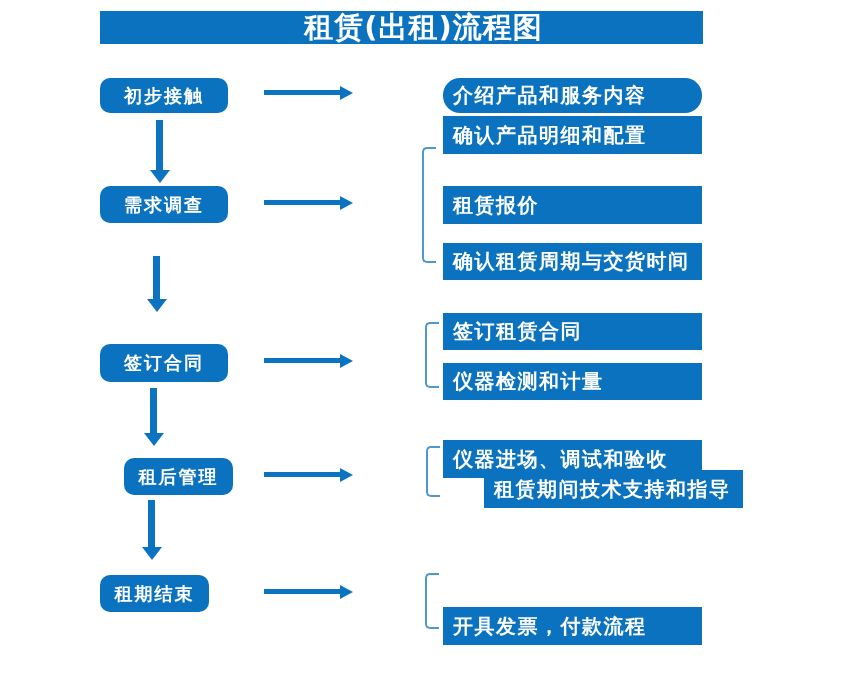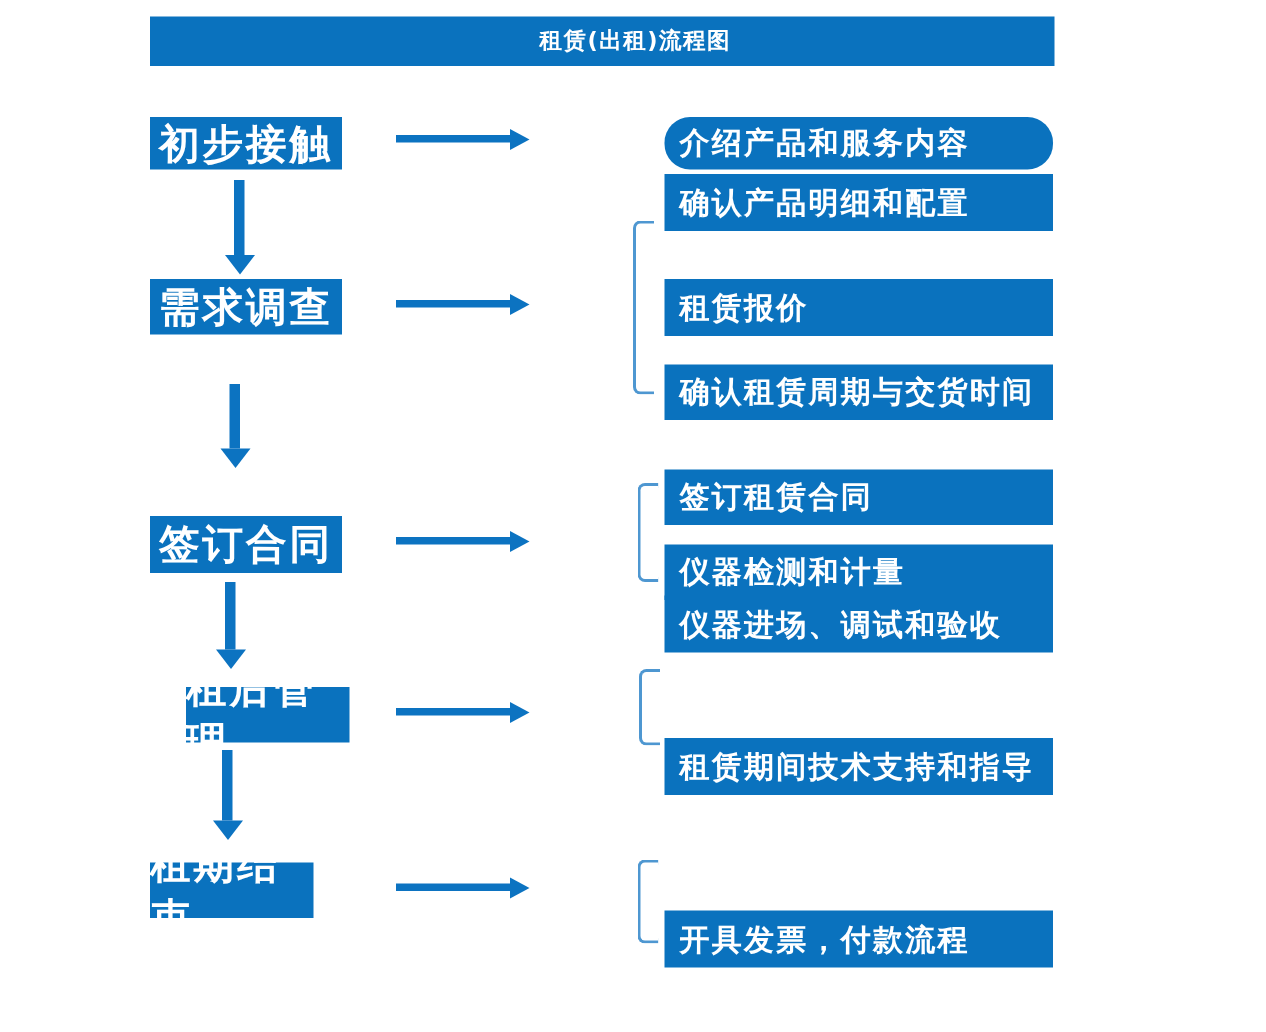--- a/index.html
+++ b/index.html
@@ -16,48 +16,49 @@
     background: #0a72be;
     color: #ffffff;
     font-weight: bold;
     display: flex;
     align-items: center;
     box-sizing: border-box;
   }
   .titlebar {
     left: 100px; top: 11px; width: 603px; height: 33px;
     justify-content: center;
-    font-size: 15px;
+    font-size: 29px;
     letter-spacing: 1px;
     padding-left: 44px;
   }
   .step {
     justify-content: center;
-    font-size: 27px;
+    font-size: 18px;
     letter-spacing: 2px;
+    border-radius: 10px;
   }
   #s1 { left: 100px; top: 78px;  width: 128px; height: 35px; }
   #s2 { left: 100px; top: 186px; width: 128px; height: 37px; }
   #s3 { left: 100px; top: 344px; width: 128px; height: 38px; }
   #s4 { left: 100px; top: 458px; width: 109px; height: 37px; margin-left: 24px; }
   #s5 { left: 100px; top: 575px; width: 109px; height: 37px; }
   .detail {
     left: 443px; width: 259px;
     padding-left: 10px;
     font-size: 20px;
     letter-spacing: 1.5px;
   }
   #r1  { top: 78px;  height: 35px; border-radius: 17px; }
   #r2a { top: 116px; height: 38px; }
   #r2b { top: 186px; height: 38px; }
   #r2c { top: 243px; height: 37px; }
   #r3a { top: 313px; height: 37px; }
   #r3b { top: 363px; height: 37px; }
-  #r4a { top: 397px; height: 38px; }
-  #r4b { top: 492px; height: 38px; }
+  #r4a { top: 440px; height: 38px; }
+  #r4b { top: 470px; height: 38px; margin-left: 41px; }
   #r5a { top: 558px; height: 37px; }
   #r5b { top: 607px; height: 38px; }
 
   
   .h-shaft { position: absolute; left: 264px; width: 76px; height: 5px; background: #0c73c1; }
   .h-head  { position: absolute; left: 340px; width: 0; height: 0;
              border-left: 13px solid #0c73c1;
              border-top: 7px solid transparent; border-bottom: 7px solid transparent; }
   #a1s { top: 90px; }  #a1h { top: 86px; }
   #a2s { top: 200px; } #a2h { top: 196px; }

